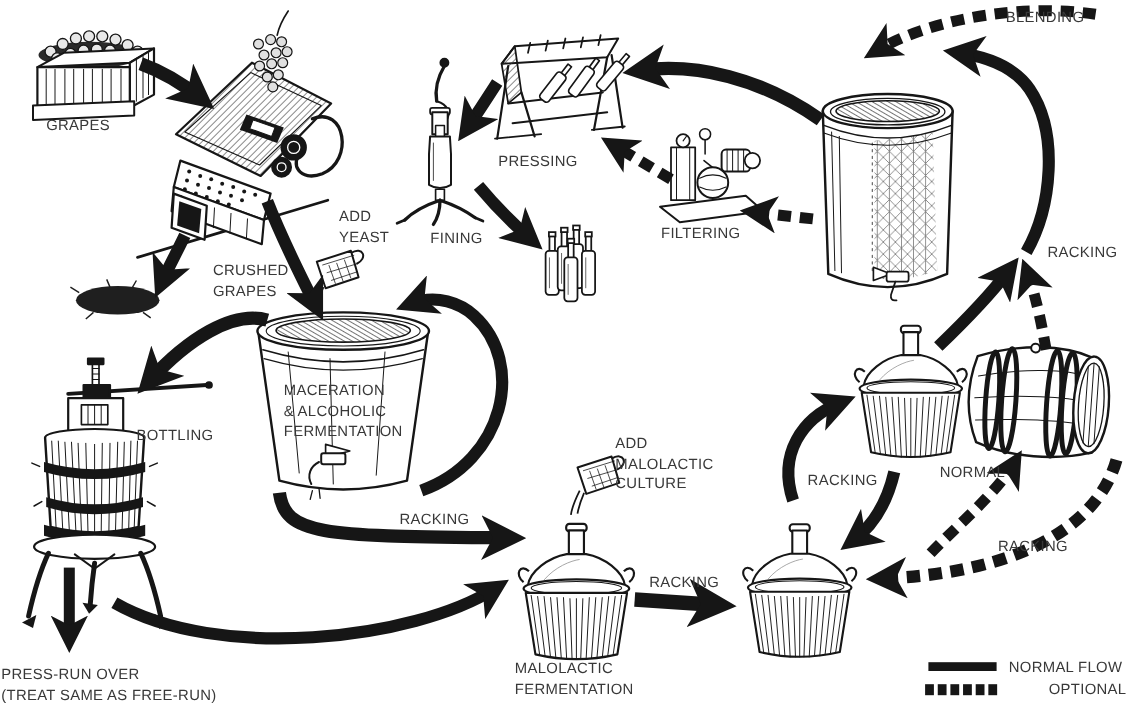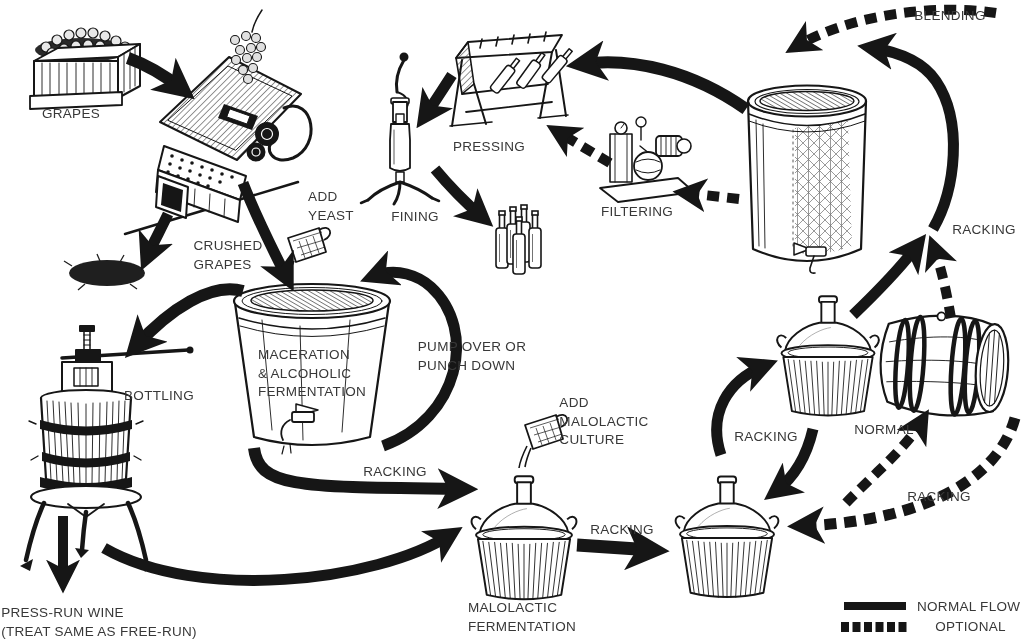--- a/index.html
+++ b/index.html
@@ -1,21 +1,21 @@
 <!DOCTYPE html>
 <html><head>
 <meta charset="utf-8">
 <style>
   html,body{margin:0;padding:0;background:#fff;}
   .stage{position:relative;width:1024px;height:640px;background:#ffffff;overflow:hidden;
          font-family:"Liberation Sans","DejaVu Sans",sans-serif;}
   .stage svg{position:absolute;left:0;top:0;}
   .lbl{position:absolute;transform:translateX(-50%);text-align:left;font-size:13.5px;
        line-height:18.5px;color:#383838;letter-spacing:.3px;white-space:pre-line;}
-  .lbl--left{transform:none;text-align:center;}
+  .lbl--left{transform:none;text-align:right;}
   .ill{fill:#fff;stroke:#161616;stroke-width:2;stroke-linejoin:round;stroke-linecap:round;}
   .thin{stroke-width:.9;fill:none;}
   .arrow{fill:none;stroke:#161616;}
   .dashed{stroke-dasharray:12 8;}
 </style>
 </head>
 <body>
 
 <div class="stage">
 
@@ -319,25 +319,23 @@
 <div class="lbl" style="left:331px;top:188px">ADD
 YEAST</div>
 <div class="lbl" style="left:415px;top:208px">FINING</div>
 <div class="lbl" style="left:489px;top:138px">PRESSING</div>
 <div class="lbl" style="left:637px;top:203px">FILTERING</div>
 <div class="lbl" style="left:950px;top:7px">BLENDING</div>
 <div class="lbl" style="left:984px;top:221px">RACKING</div>
 <div class="lbl" style="left:312px;top:346px">MACERATION
 &amp; ALCOHOLIC
 FERMENTATION</div>
-<div class="lbl" style="left:472px;top:338px">PUMP OVER OR
-PUNCH DOWN</div>
 <div class="lbl" style="left:159px;top:387px">BOTTLING</div>
 <div class="lbl" style="left:395px;top:463px">RACKING</div>
-<div class="lbl" style="left:99px;top:604px">PRESS-RUN WINE
+<div class="lbl" style="left:99px;top:604px">PRESS-RUN OVER
 (TREAT SAME AS FREE-RUN)</div>
 <div class="lbl" style="left:604px;top:394px">ADD
 MALOLACTIC
 CULTURE</div>
 <div class="lbl" style="left:522px;top:599px">MALOLACTIC
 FERMENTATION</div>
 <div class="lbl" style="left:622px;top:521px">RACKING</div>
 <div class="lbl" style="left:766px;top:428px">RACKING</div>
 <div class="lbl" style="left:884px;top:421px">NORMAL</div>
 <div class="lbl" style="left:939px;top:488px">RACKING</div>

